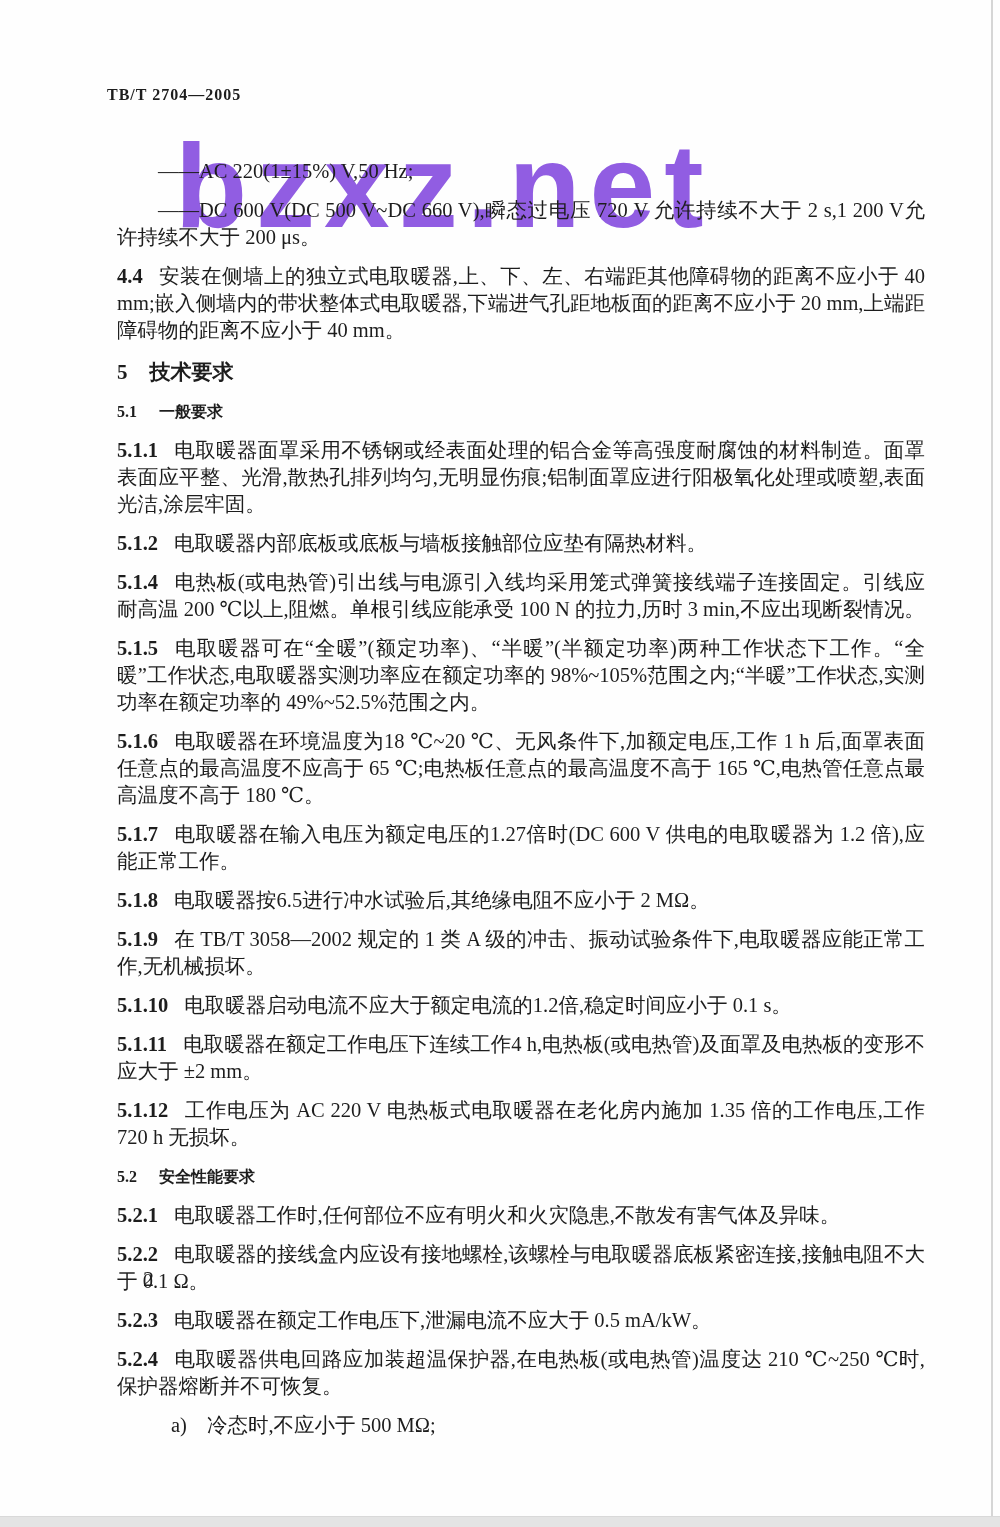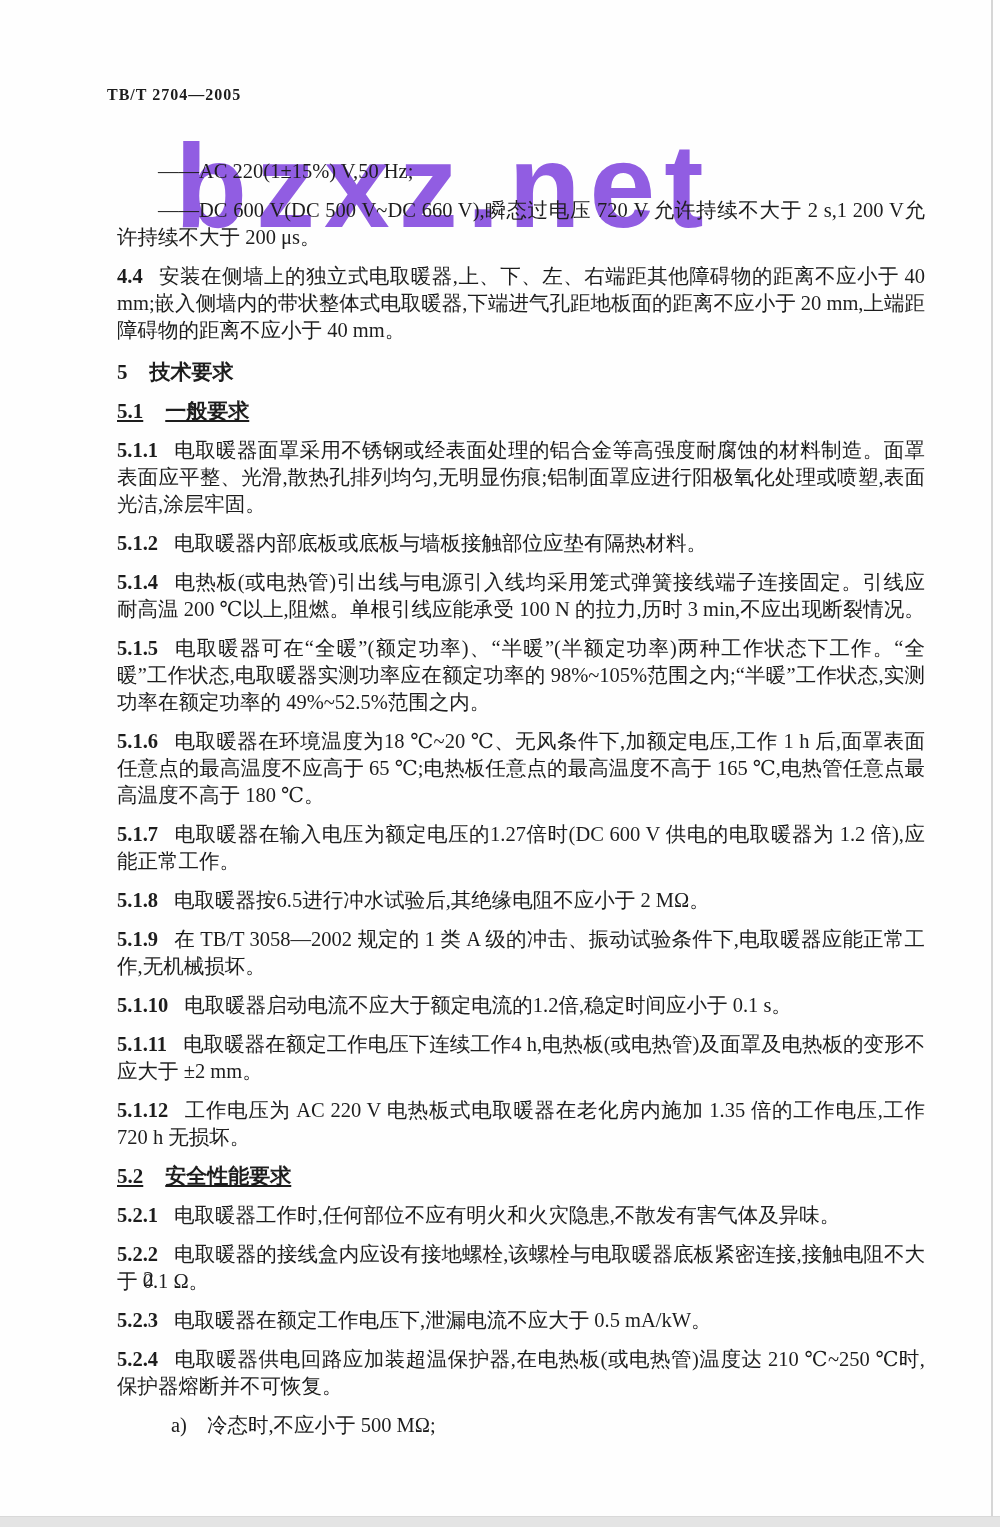--- a/index.html
+++ b/index.html
@@ -52,22 +52,21 @@
     font-weight: bold;
     margin-top: 15px !important;
     margin-bottom: 12px !important;
     font-size: 21px;
   }
   .h1 .num, .h2 .num { font-weight: bold; margin-right: 22px; }
   .h2 {
     font-weight: bold;
     margin-top: 6px !important;
     margin-bottom: 4px !important;
-    font-size: 21px;
-    text-decoration: underline;
+    font-size: 16px;
   }
   .subitem { padding-left: 54px; }
   .subitem .num { font-weight: normal; margin-right: 20px; }
   .page-number {
     position: absolute;
     left: 143px; top: 1266px;
     font-size: 22px;
     z-index: 1;
   }
   .right-edge-line {

